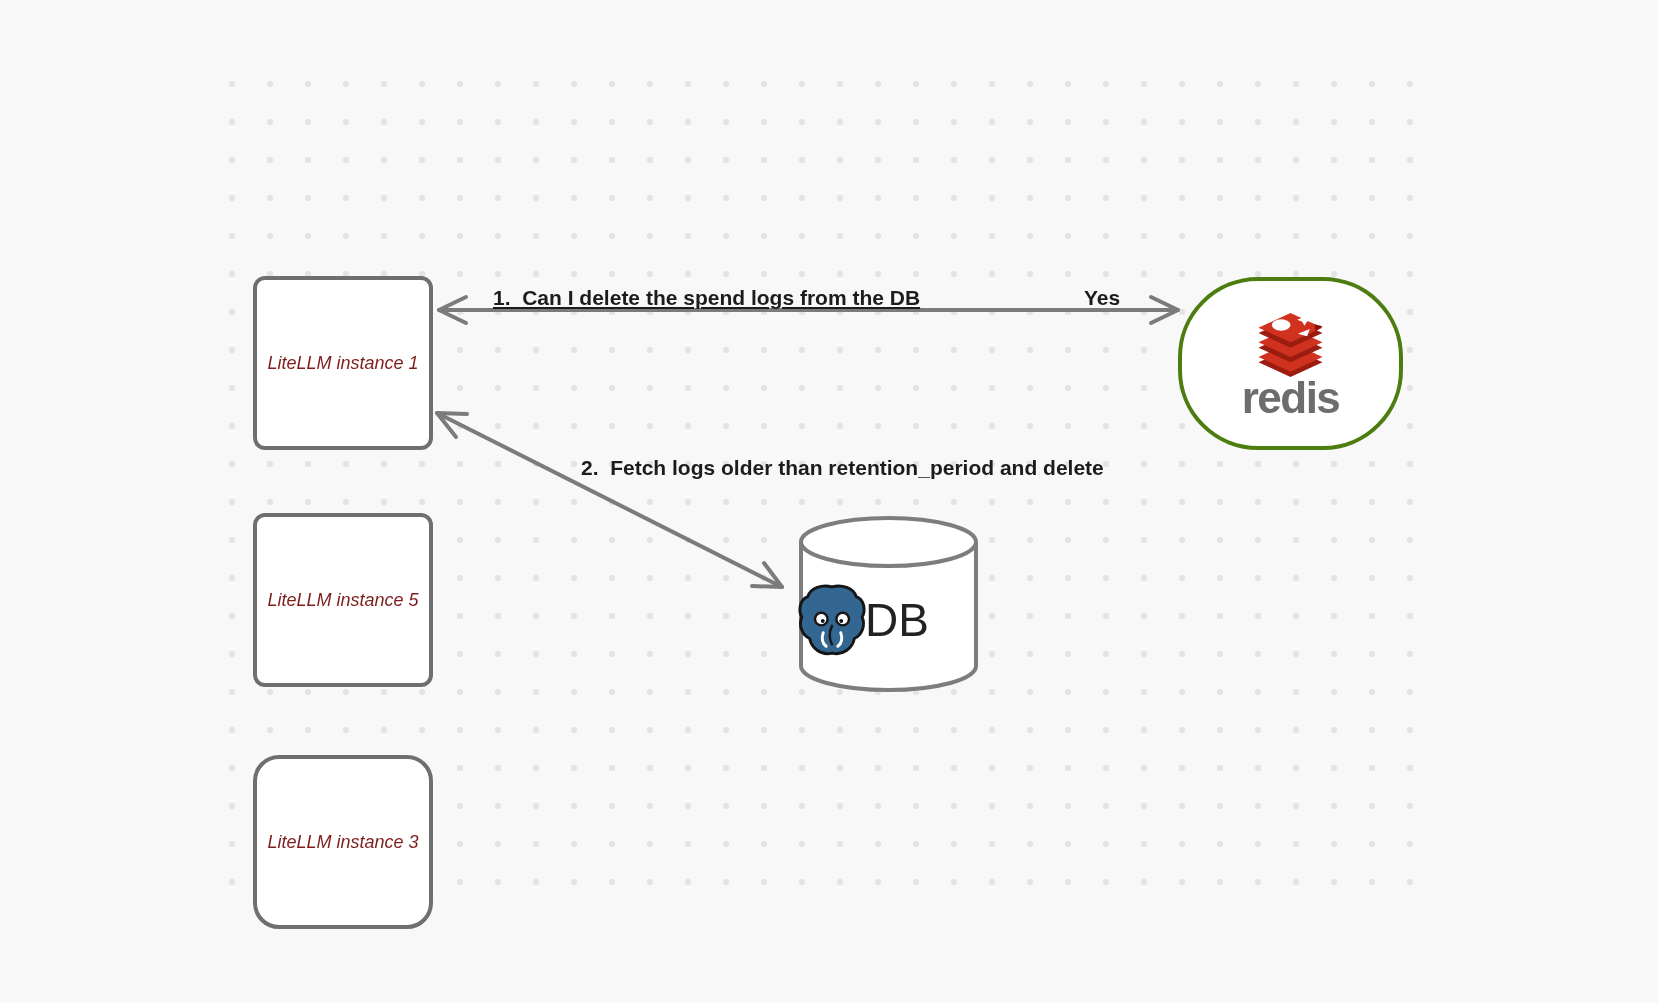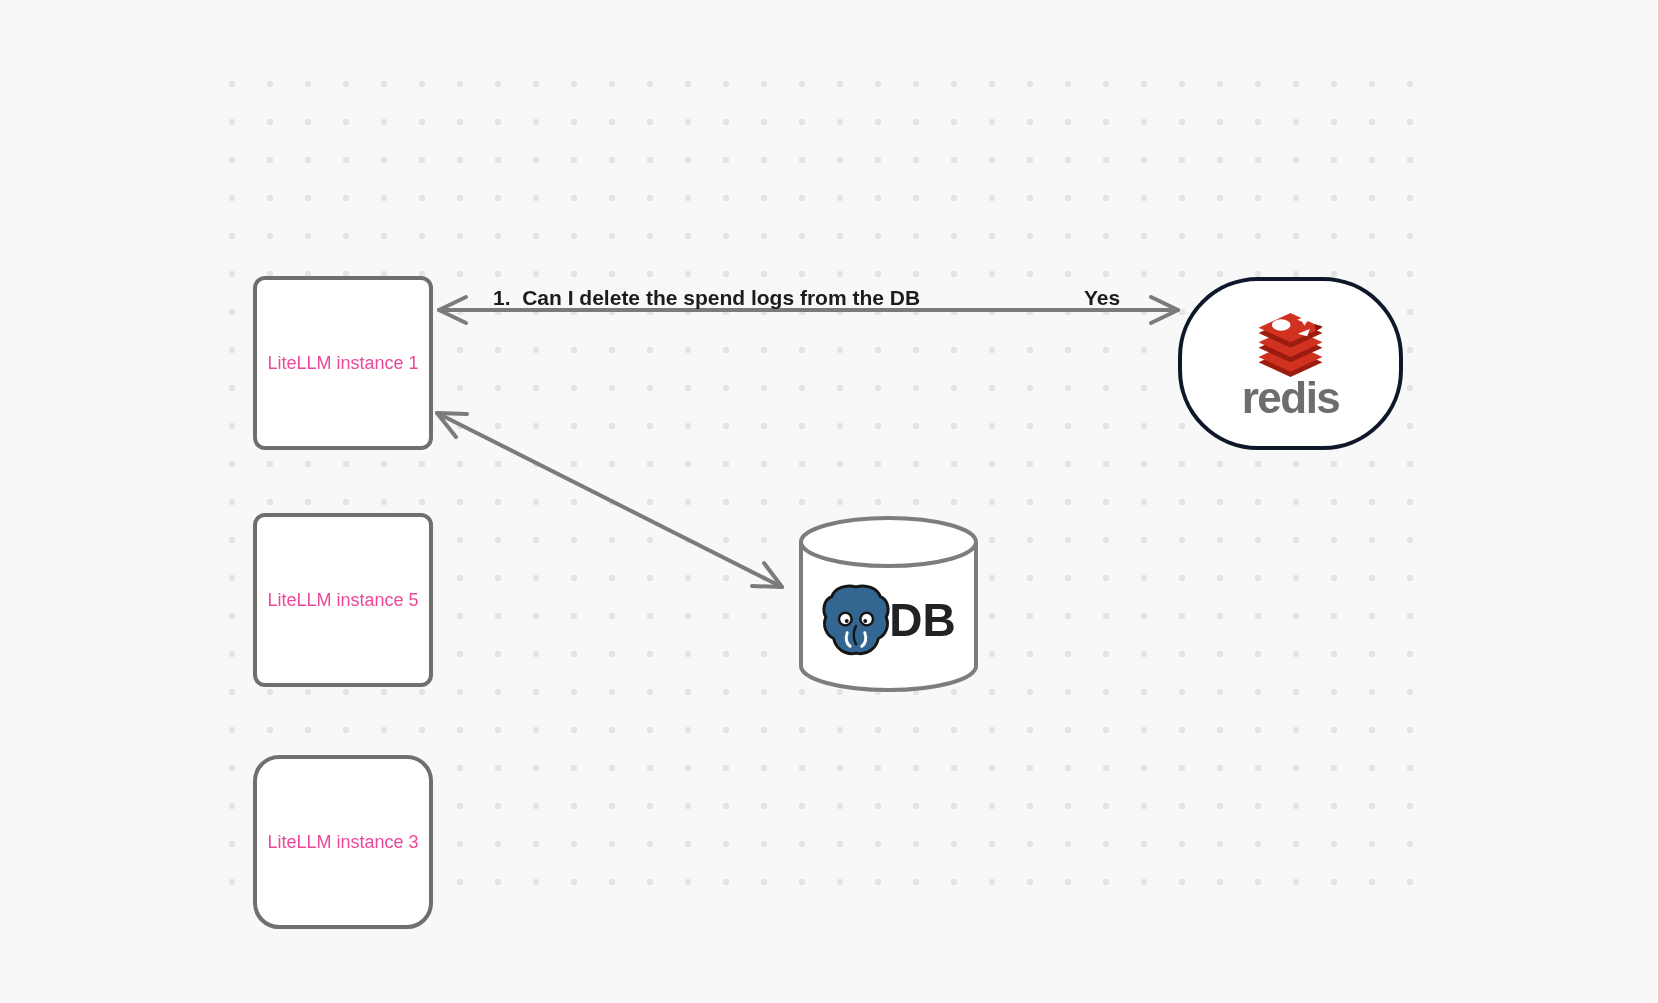--- a/index.html
+++ b/index.html
@@ -26,33 +26,34 @@
   }
   .arrows *{pointer-events:auto;}
   .node-box{
     position:absolute;
     width:180px;height:174px;
     background:#ffffff;
     border:4px solid #6f6f6f;
     border-radius:12px;
     box-sizing:border-box;
     display:flex;align-items:center;justify-content:center;
-    color:#ec4899;
+    color:#7f1d1d;
     font-size:18px;
     text-align:center;
+    font-style:italic;
   }
   .box-1{left:253px;top:276px;}
   .box-2{left:253px;top:513px;}
   .box-3{left:253px;top:755px;border-radius:26px;}
   .redis-node{
     position:absolute;
     left:1178px;top:277px;
     width:225px;height:173px;
     background:#ffffff;
-    border:4px solid #0f172a;
+    border:4px solid #4d7c0f;
     border-radius:80px;
     box-sizing:border-box;
     display:flex;flex-direction:column;align-items:center;justify-content:center;
     padding-top:4px;
   }
   .redis-word{
     font-size:44px;
     font-weight:bold;
     color:#6d6d6d;
     letter-spacing:-1.5px;
@@ -61,36 +62,36 @@
   }
   .db-node{
     position:absolute;
     left:797px;top:516px;
     width:183px;height:178px;
   }
   .db-cylinder{position:absolute;left:0;top:0;}
   .db-content{
     position:absolute;
     left:0;top:62px;width:183px;height:84px;
-    display:flex;align-items:center;justify-content:center;font-weight:bold;
+    display:flex;align-items:center;
   }
   .db-label{
     font-size:46px;
     color:#222222;
     margin-left:-2px;
   }
   .edge-label{
     position:absolute;
     font-size:21px;
     font-weight:bold;
     color:#1c1c1c;
     white-space:pre;
     line-height:22px;
   }
-  .label-1{left:493px;top:287px;}
+  .label-1{left:493px;top:287px;text-decoration:underline;}
   .label-yes{left:1084px;top:287px;}
   .label-2{left:581px;top:457px;}
 </style>
 </head>
 <body>
 
 <div class="canvas">
 
   <div class="dot-grid"></div>
 
@@ -154,14 +155,15 @@
         <path d="M36,44 C33,50 33,57 36,63" stroke="#151515" stroke-width="2.5" fill="none" stroke-linecap="round"></path>
         <path d="M27,51 C25,57 26,62 30,65" stroke="#ffffff" stroke-width="3" fill="none" stroke-linecap="round"></path>
         <path d="M45,51 C47,57 46,62 42,65" stroke="#ffffff" stroke-width="3" fill="none" stroke-linecap="round"></path>
       </svg>
       <span class="db-label">DB</span>
     </div>
   </div>
 
   <div class="edge-label label-1">1.  Can I delete the spend logs from the DB</div>
   <div class="edge-label label-yes">Yes</div>
+  <div class="edge-label label-2">2.  Fetch logs older than retention_period and delete</div>
 
 </div>
 
 </body></html>

